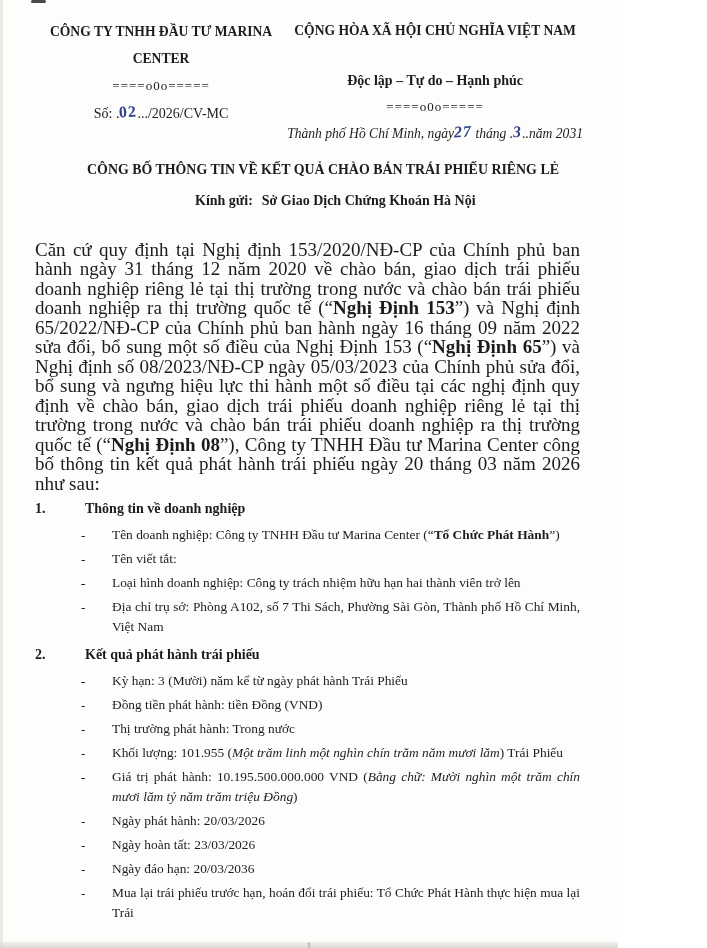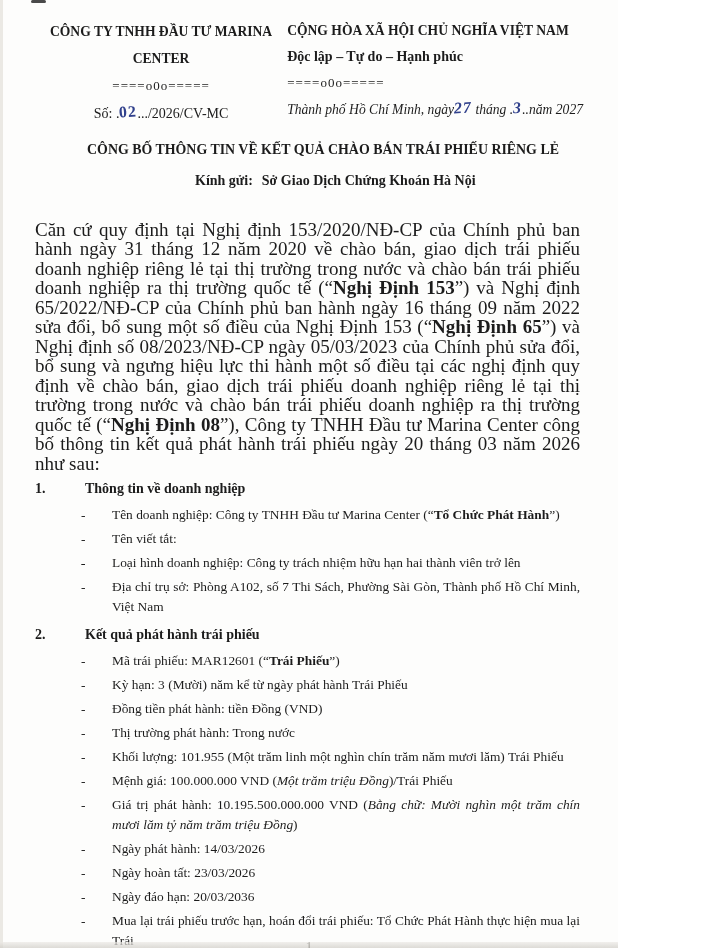--- a/index.html
+++ b/index.html
@@ -8,23 +8,23 @@
     width:618px;height:948px;
     background:#fdfdfc;
     overflow:hidden;
     font-family:"Liberation Serif", serif;
     color:#1c1c1c;
     box-sizing:border-box;
   }
   
   .header{display:flex;justify-content:space-between;padding:18px 35px 0 35px;}
   .hdr-left{width:292px;text-align:center;line-height:27px;}
-  .hdr-right{width:305px;text-align:left;line-height:26px;}
+  .hdr-right{width:305px;text-align:center;line-height:26px;}
   .company,.national{font-weight:bold;font-size:13.6px;}
-  .motto{font-weight:bold;font-size:14px;}
+  .motto{font-weight:bold;font-size:14px;margin-top:24px;}
   .sep{font-size:13px;letter-spacing:1px;}
   .ref-line{font-size:14px;}
   .date-line{font-style:italic;font-size:13.6px;white-space:nowrap;}
   .hw{
     color:#31418c;
     font-size:16px;
     font-weight:600;
     display:inline-block;
     transform:rotate(-4deg) translateY(-1px);
     letter-spacing:1px;
@@ -81,21 +81,21 @@
   <div class="header">
     <div class="hdr-left">
       <div class="company">CÔNG TY TNHH ĐẦU TƯ MARINA CENTER</div>
       <div class="sep">====o0o=====</div>
       <div class="ref-line"><span>Số: .</span><span class="hw">02</span><span>.../2026/CV-MC</span></div>
     </div>
     <div class="hdr-right">
       <div class="national">CỘNG HÒA XÃ HỘI CHỦ NGHĨA VIỆT NAM</div>
       <div class="motto">Độc lập – Tự do – Hạnh phúc</div>
       <div class="sep">====o0o=====</div>
-      <div class="date-line"><span>Thành phố Hồ Chí Minh, ngày</span><span class="hw">27</span><span> tháng .</span><span class="hw">3</span><span>..năm 2027</span></div>
+      <div class="date-line"><span>Thành phố Hồ Chí Minh, ngày</span><span class="hw">27</span><span> tháng .</span><span class="hw">3</span><span>..năm 2031</span></div>
     </div>
   </div>
 
   <div class="doc-title">CÔNG BỐ THÔNG TIN VỀ KẾT QUẢ CHÀO BÁN TRÁI PHIẾU RIÊNG LẺ</div>
 
   <div class="recipients">
     <div class="recip-row"><span class="recip-label">Kính gửi:</span><span>Sở Giao Dịch Chứng Khoán Hà Nội</span></div>
   </div>
 
   <div class="intro"><span>Căn cứ quy định tại Nghị định 153/2020/NĐ-CP của Chính phủ ban hành ngày 31 tháng 12 năm 2020 về chào bán, giao dịch trái phiếu doanh nghiệp riêng lẻ tại thị trường trong nước và chào bán trái phiếu doanh nghiệp ra thị trường quốc tế (“</span><span style="font-weight: bold;">Nghị Định 153</span><span>”) và Nghị định 65/2022/NĐ-CP của Chính phủ ban hành ngày 16 tháng 09 năm 2022 sửa đổi, bổ sung một số điều của Nghị Định 153 (“</span><span style="font-weight: bold;">Nghị Định 65</span><span>”) và Nghị định số 08/2023/NĐ-CP ngày 05/03/2023 của Chính phủ sửa đổi, bổ sung và ngưng hiệu lực thi hành một số điều tại các nghị định quy định về chào bán, giao dịch trái phiếu doanh nghiệp riêng lẻ tại thị trường trong nước và chào bán trái phiếu doanh nghiệp ra thị trường quốc tế (“</span><span style="font-weight: bold;">Nghị Định 08</span><span>”), Công ty TNHH Đầu tư Marina Center công bố thông tin kết quả phát hành trái phiếu ngày 20 tháng 03 năm 2026 như sau:</span></div>
@@ -133,56 +133,54 @@
   </div>
 
   <div class="sec2">
     <div class="section-head">
       <span class="num">2.</span>
       <span>Kết quả phát hành trái phiếu</span>
     </div>
     <div class="items">
   <div class="item">
     <span class="dash">-</span>
-    <span class="item-text"><span>Mã trái phiếu: MAR12601 (“</span><span style="font-weight: bold;">Trái Phiếu</span><span>”)</span></span>
   </div>
 
   <div class="item">
     <span class="dash">-</span>
     <span class="item-text"><span>Kỳ hạn: 3 (</span><span style="">Mười</span><span>) năm kể từ ngày phát hành Trái Phiếu</span></span>
   </div>
 
   <div class="item">
     <span class="dash">-</span>
     <span class="item-text"><span>Đồng tiền phát hành: tiền Đồng (VND)</span></span>
   </div>
 
   <div class="item">
     <span class="dash">-</span>
     <span class="item-text"><span>Thị trường phát hành: Trong nước</span></span>
   </div>
 
   <div class="item">
     <span class="dash">-</span>
-    <span class="item-text"><span>Khối lượng: 101.955 (</span><span style="">Một trăm linh một nghìn chín trăm năm mươi lăm</span><span>) Trái Phiếu</span></span>
-  </div>
-
-  <div class="item">
-    <span class="dash">-</span>
-    <span class="item-text"><span>Mệnh giá: 100.000.000 VND (</span><span style="font-style: italic;">Một trăm triệu Đồng</span><span>)/Trái Phiếu</span></span>
+    <span class="item-text"><span>Khối lượng: 101.955 (</span><span style="font-style: italic;">Một trăm linh một nghìn chín trăm năm mươi lăm</span><span>) Trái Phiếu</span></span>
+  </div>
+
+  <div class="item">
+    <span class="dash">-</span>
   </div>
 
   <div class="item">
     <span class="dash">-</span>
     <span class="item-text"><span>Giá trị phát hành: 10.195.500.000.000 VND (</span><span style="font-style: italic;">Bằng chữ: Mười nghìn một trăm chín mươi lăm tỷ năm trăm triệu Đồng</span><span>)</span></span>
   </div>
 
   <div class="item">
     <span class="dash">-</span>
-    <span class="item-text"><span>Ngày phát hành: 14/03/2026</span></span>
+    <span class="item-text"><span>Ngày phát hành: 20/03/2026</span></span>
   </div>
 
   <div class="item">
     <span class="dash">-</span>
     <span class="item-text"><span>Ngày hoàn tất: 23/03/2026</span></span>
   </div>
 
   <div class="item">
     <span class="dash">-</span>
     <span class="item-text"><span>Ngày đáo hạn: 20/03/2036</span></span>

